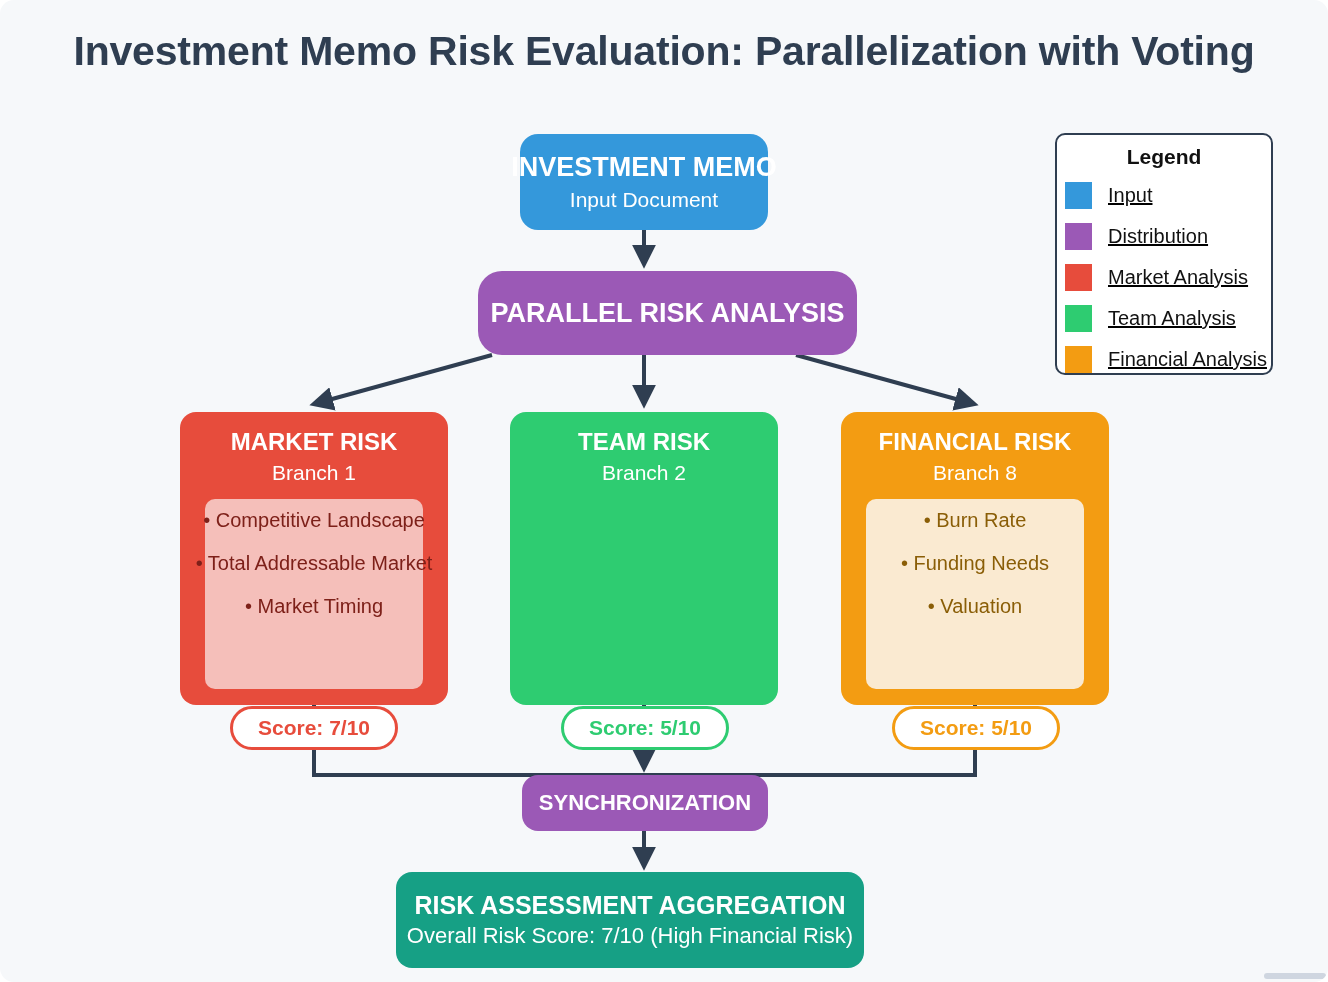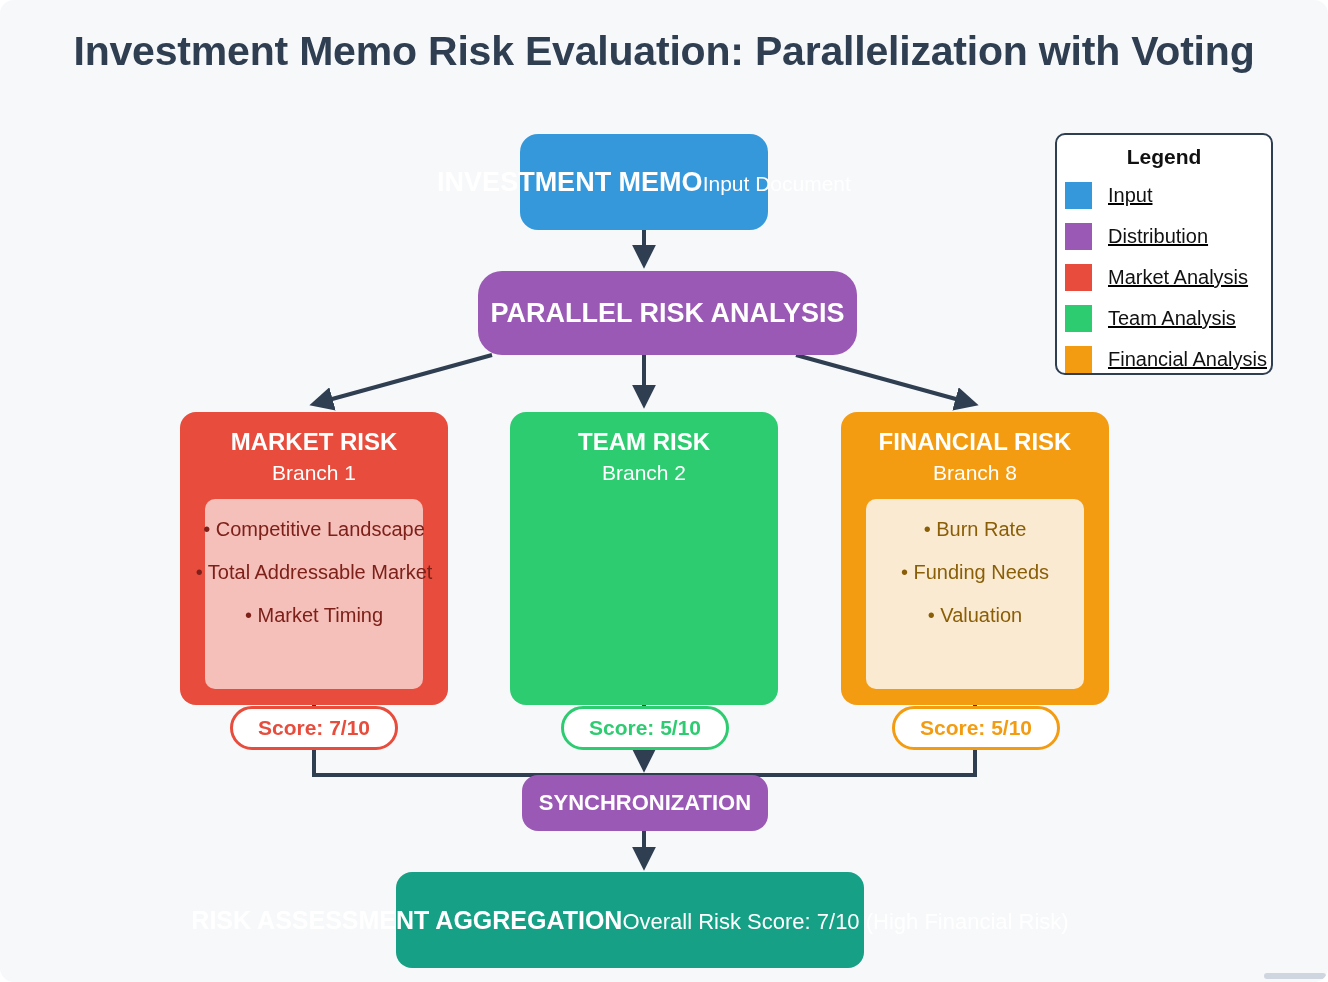--- a/index.html
+++ b/index.html
@@ -32,21 +32,21 @@
     font-size: 41px;
     font-weight: bold;
     color: #2f3e51;
     letter-spacing: -0.2px;
   }
 
   .node {
     position: absolute;
     box-sizing: border-box;
     display: flex;
-    flex-direction: row;
+    flex-direction: column;
     align-items: center;
     justify-content: center;
     color: #ffffff;
     text-align: center;
     white-space: nowrap;
   }
   .node .hdr {
     font-size: 25px;
     font-weight: bold;
     line-height: 1.12;
@@ -102,21 +102,21 @@
   .panel {
     box-sizing: border-box;
     margin-top: 14px;
     width: 218px;
     flex: 1 1 auto;
     margin-bottom: 16px;
     border-radius: 10px;
     display: flex;
     flex-direction: column;
     align-items: center;
-    padding-top: 19px;
+    padding-top: 10px;
     gap: 20px;
   }
   .panel .bullet {
     font-size: 20px;
     line-height: 1.15;
     white-space: nowrap;
   }
 
   #b-market { left: 180px; top: 412px; background: #e74c3c; }
   #b-market .panel { background: #f5bfba; }

